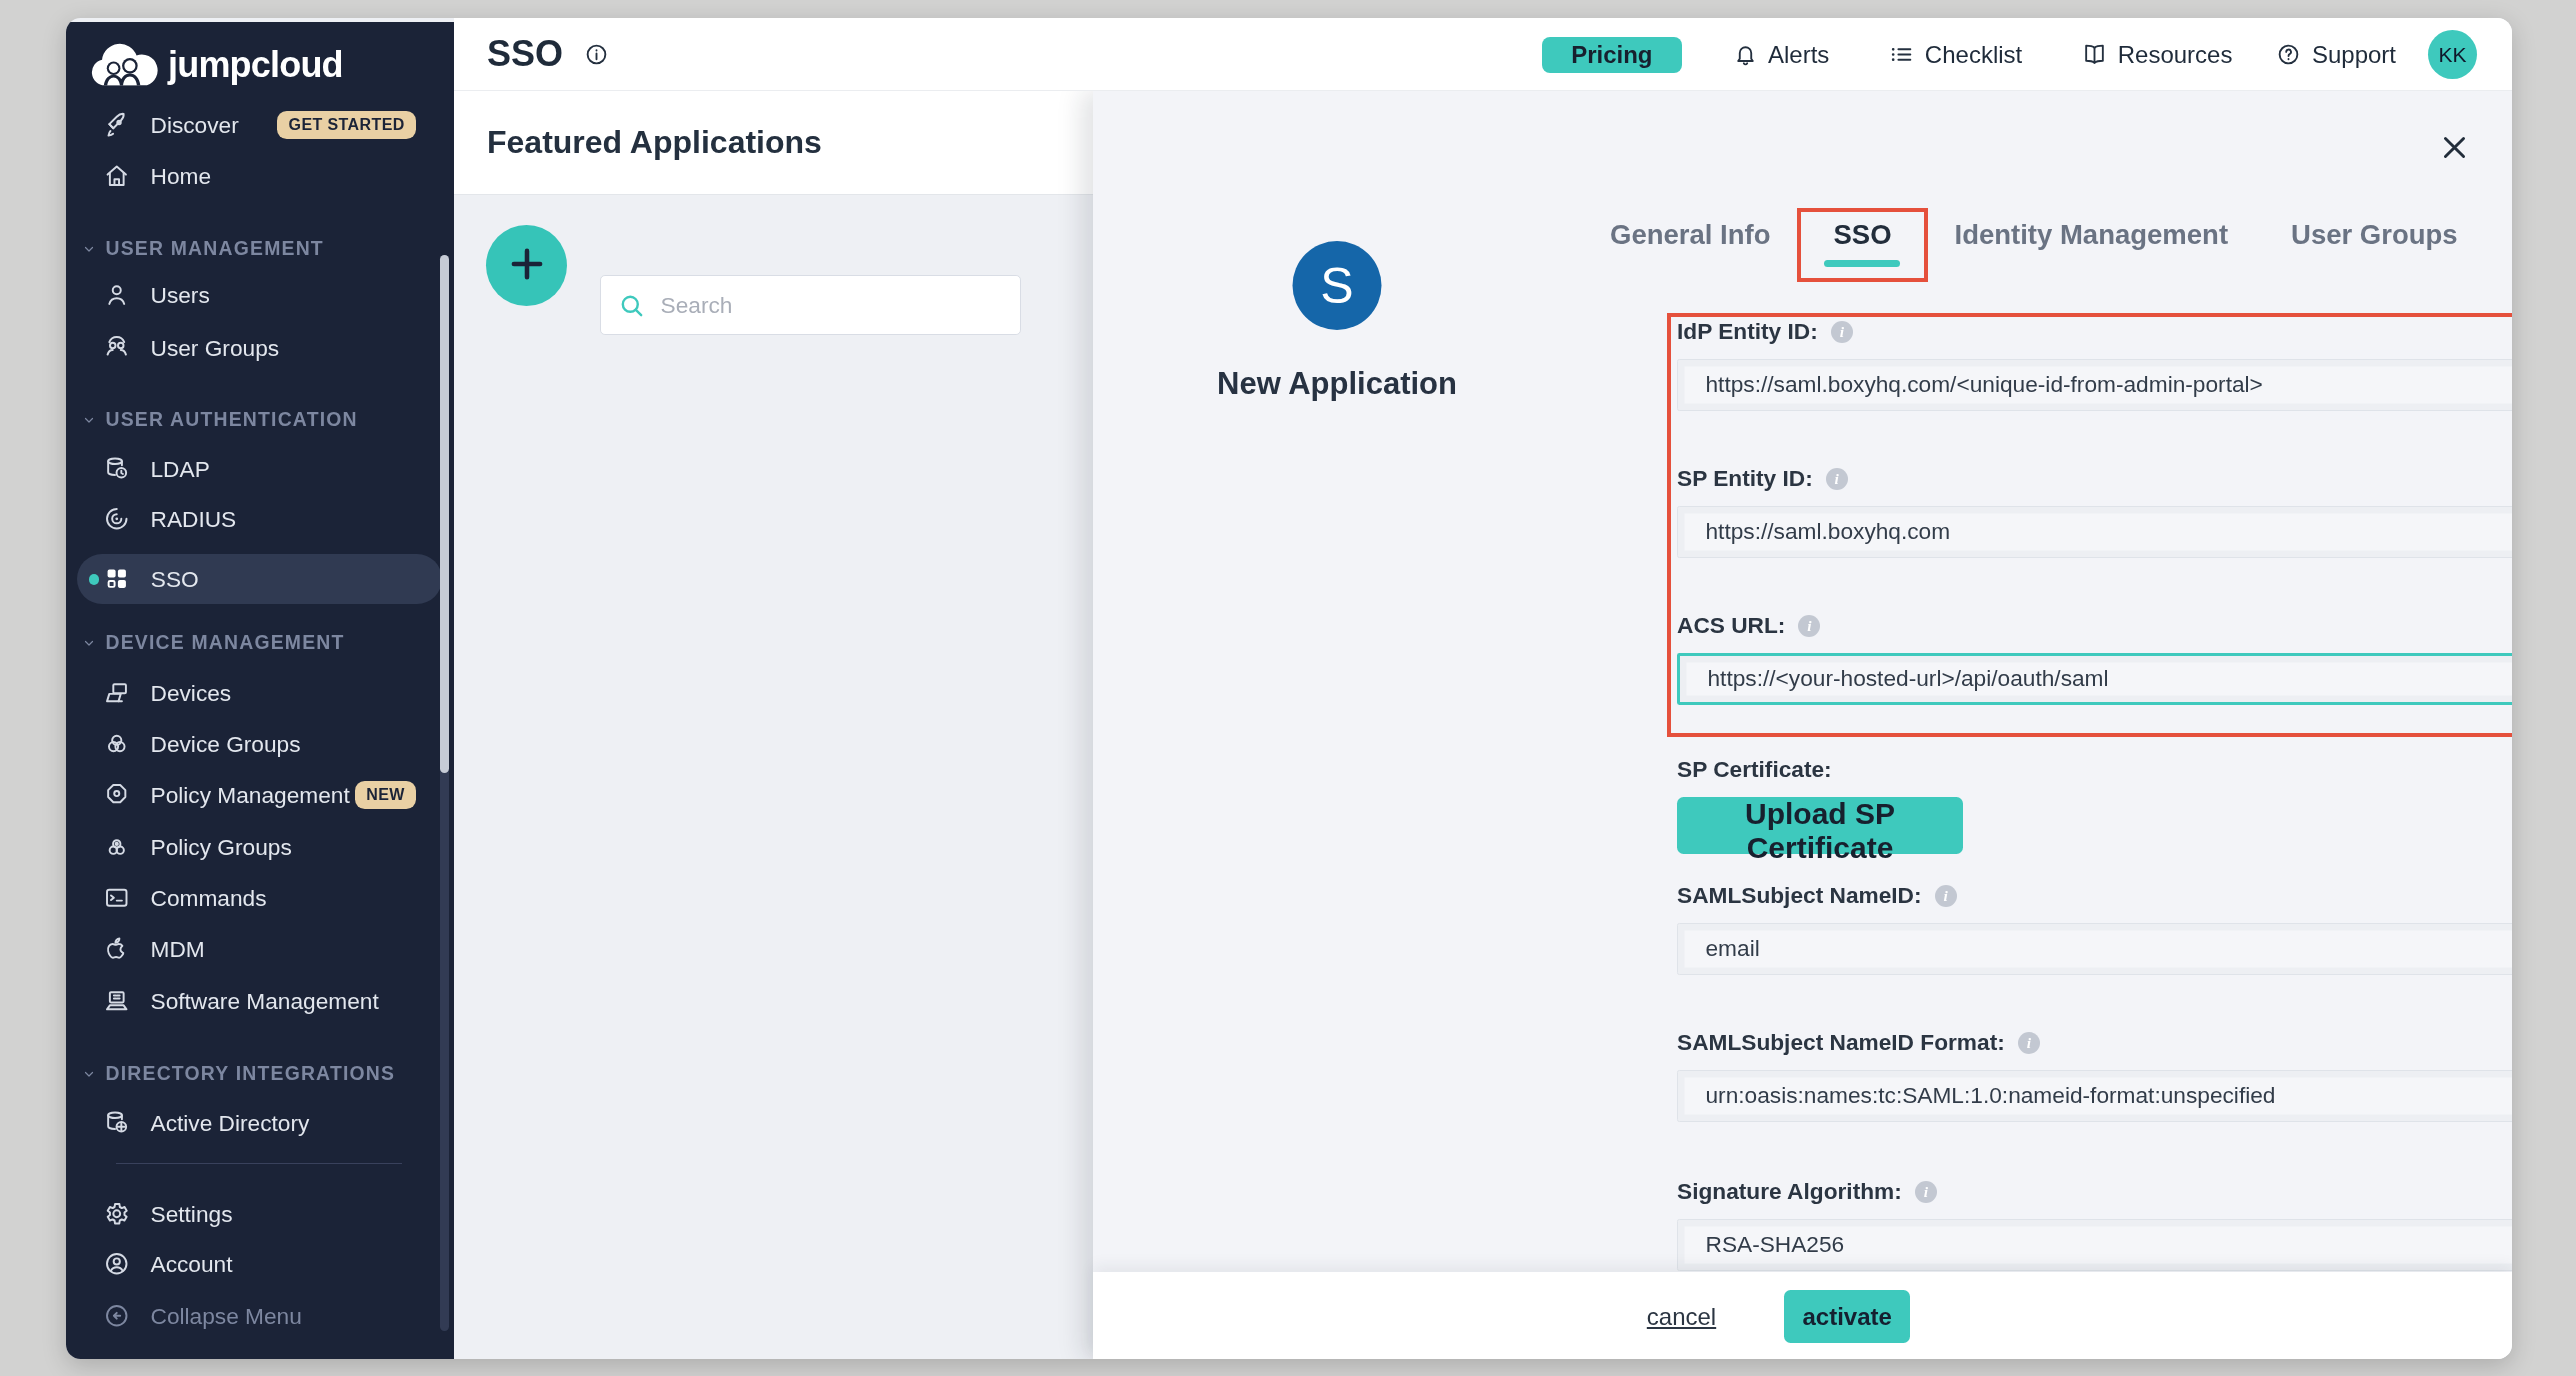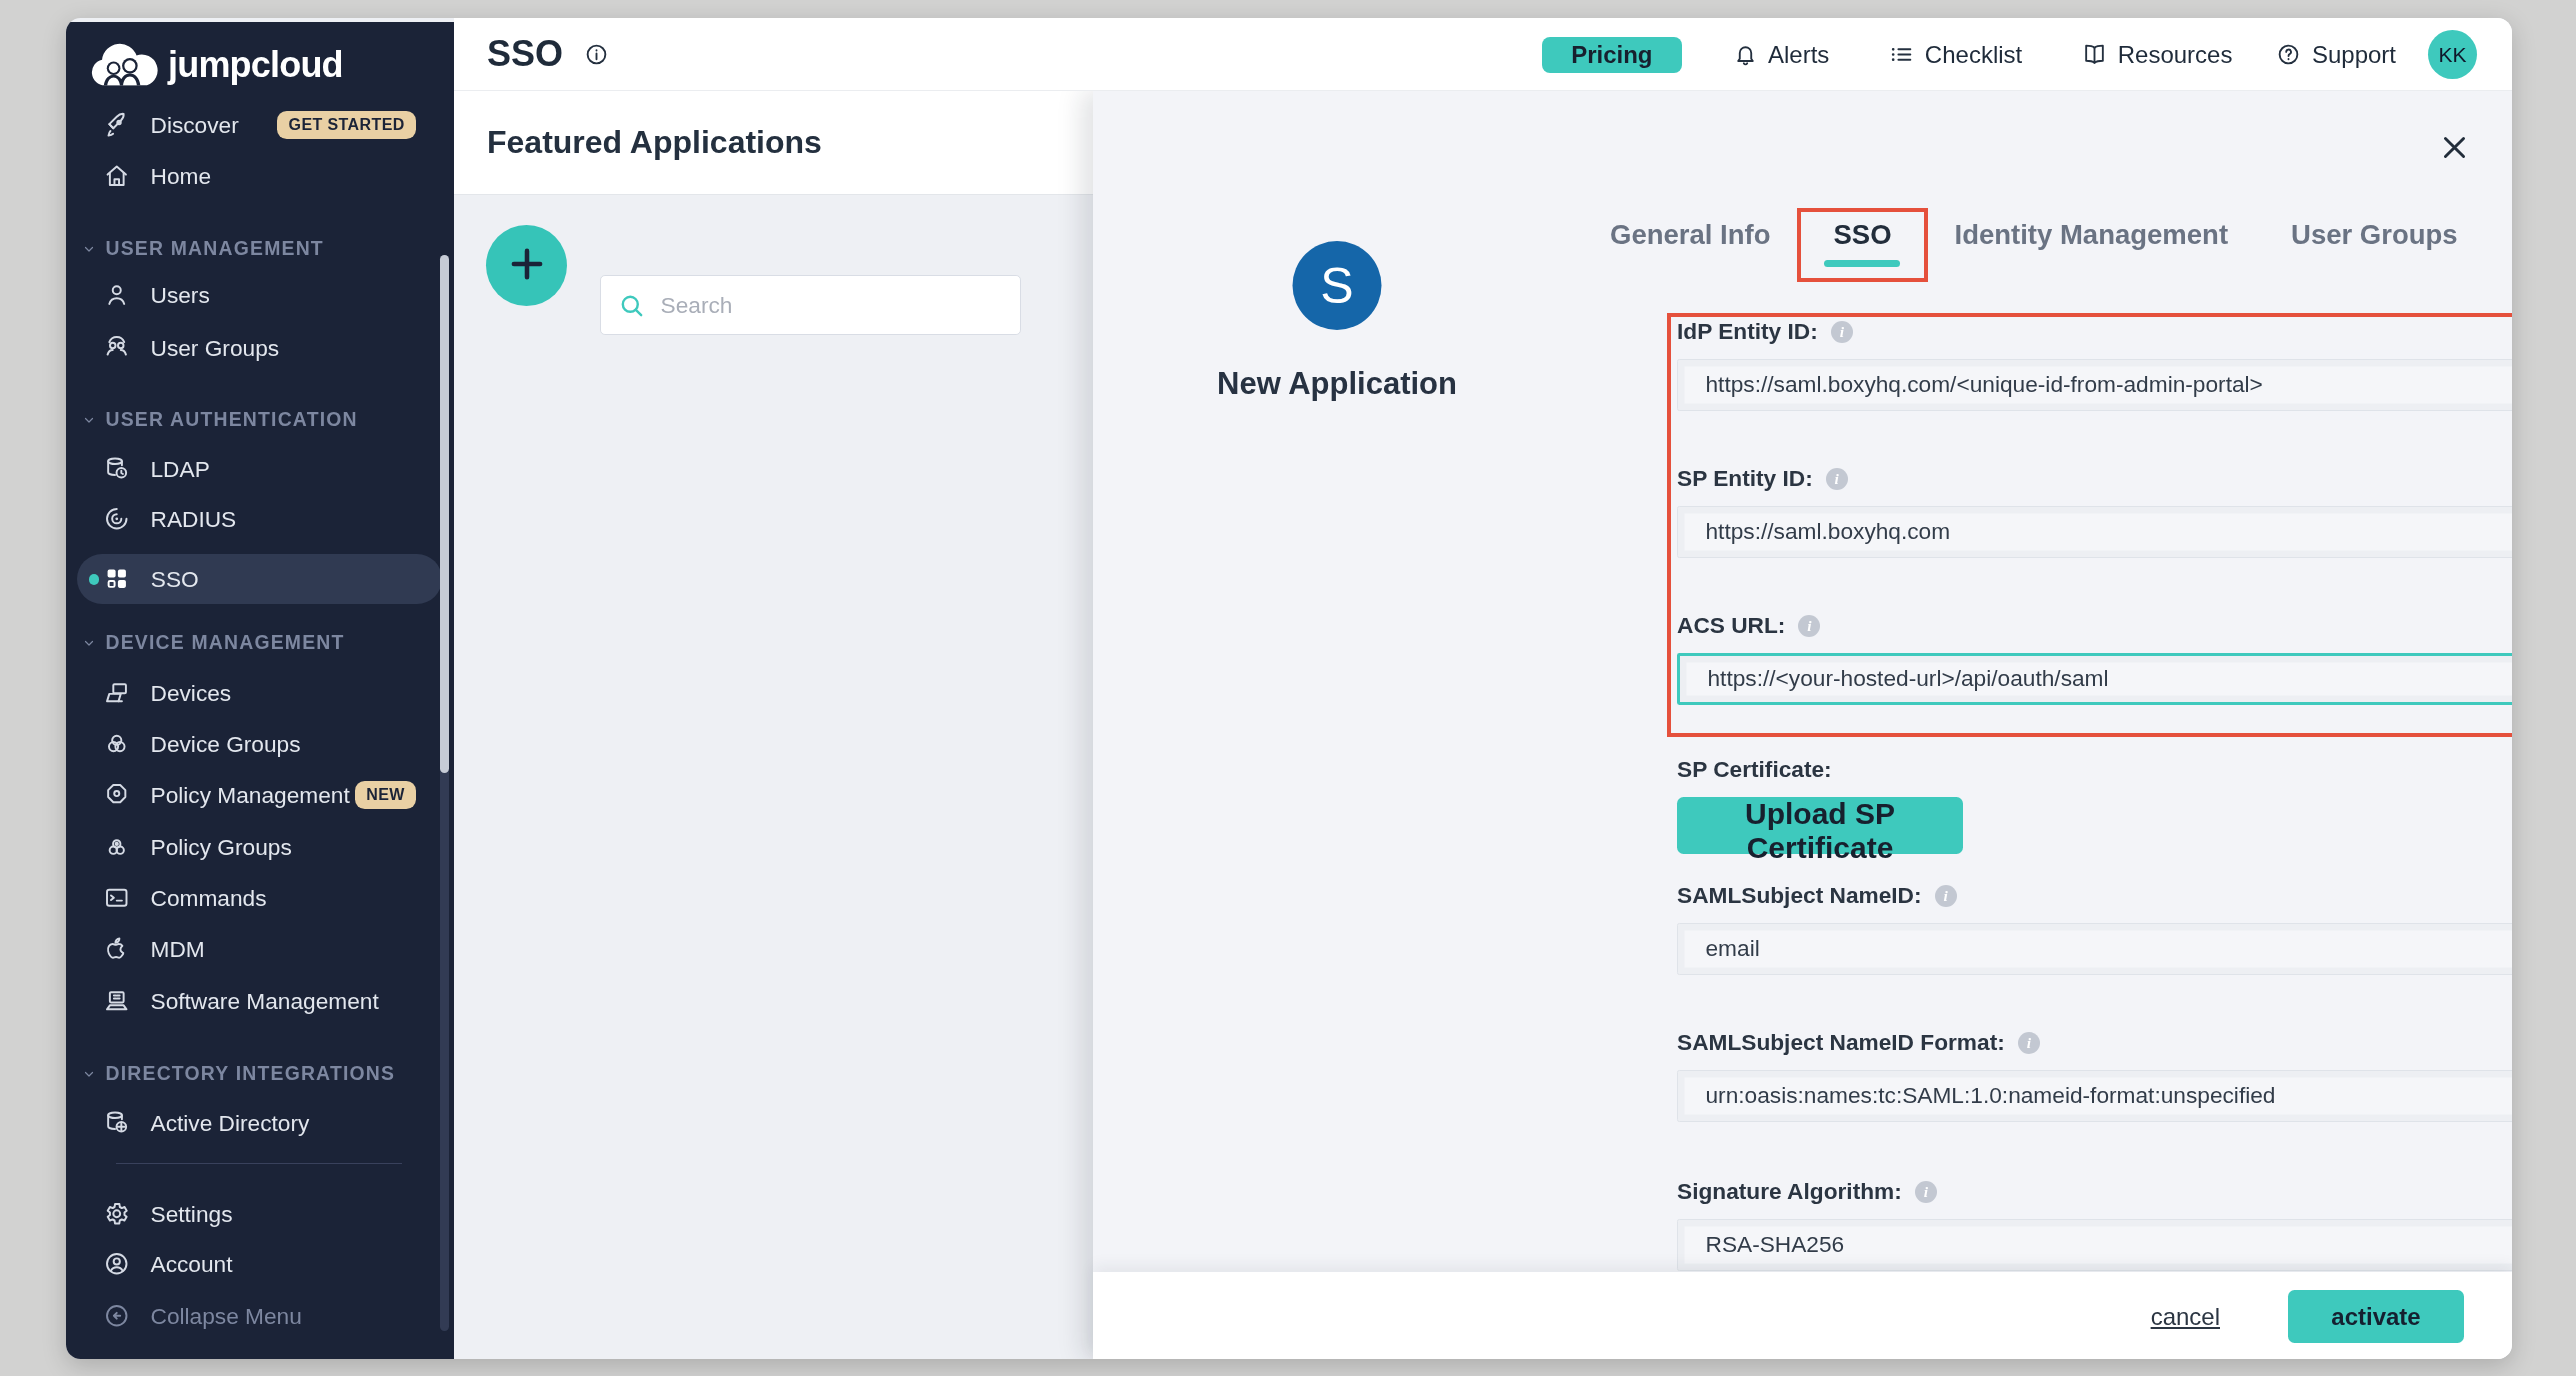--- a/index.html
+++ b/index.html
@@ -146,26 +146,26 @@
   .text-input.focused { border: 3.2px solid #3ec9bd; }
   .select { position: relative; display: flex; align-items: center; cursor: pointer; }
   .upload-btn {
     margin-top: 13px; width: 286px; height: 57px; border: none; border-radius: 6.5px;
     background: #3ec9bd; color: #17202e; font-size: 30px; font-weight: bold;
     font-family: inherit; cursor: pointer;
   }
   .modal-footer {
     position: absolute; left: 0; right: 0; top: 1181px; height: 89px;
     background: #fff; box-shadow: 0 -6.5px 14.6px rgba(30,40,60,.07);
-    display: flex; align-items: center; justify-content: flex-end;
+    display: flex; align-items: center; justify-content: center;
     padding-right: 48px; gap: 68px; z-index: 6;
   }
   .cancel-link { font-size: 24px; color: #2b3542; text-decoration: underline; cursor: pointer; background: none; border: none; font-family: inherit; }
   .activate-btn {
-    width: 176px; height: 53px; border: none; border-radius: 6.5px;
+    width: 126px; height: 53px; border: none; border-radius: 6.5px;
     background: #3ec9bd; color: #152030; font-size: 24px; font-weight: bold;
     font-family: inherit; cursor: pointer;
   }
 </style>
 </head>
 <body>
 
 <div class="app">
 
   <nav class="sidebar">

